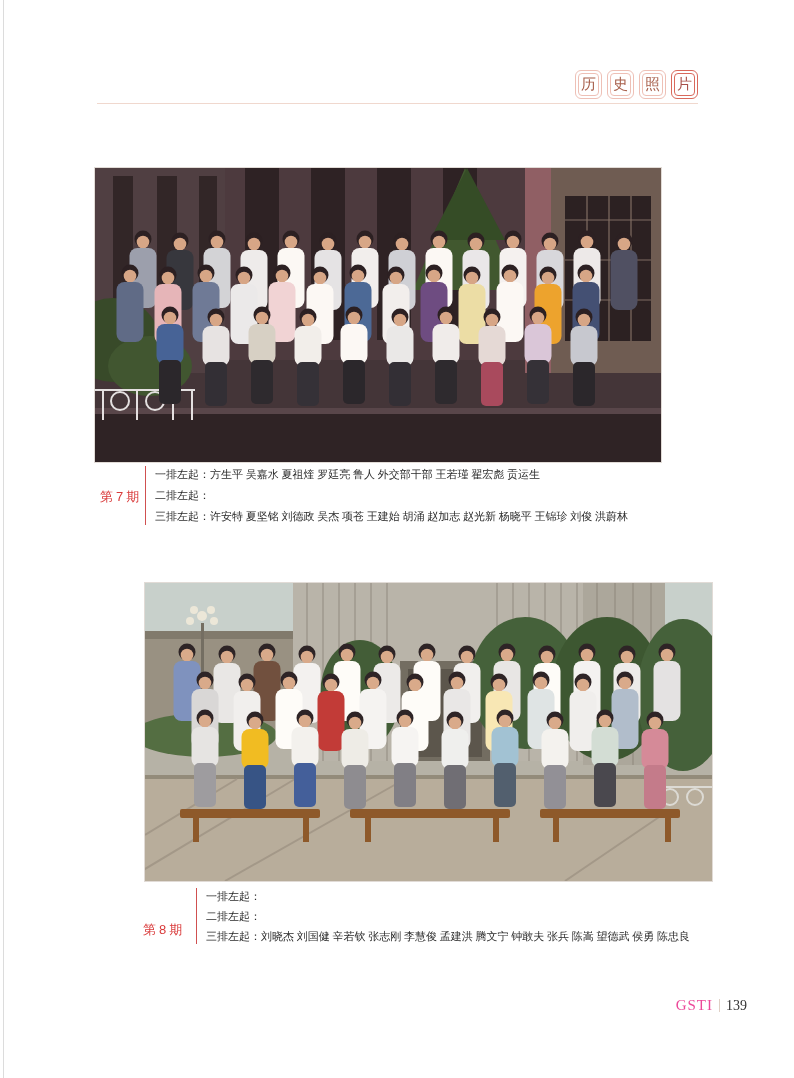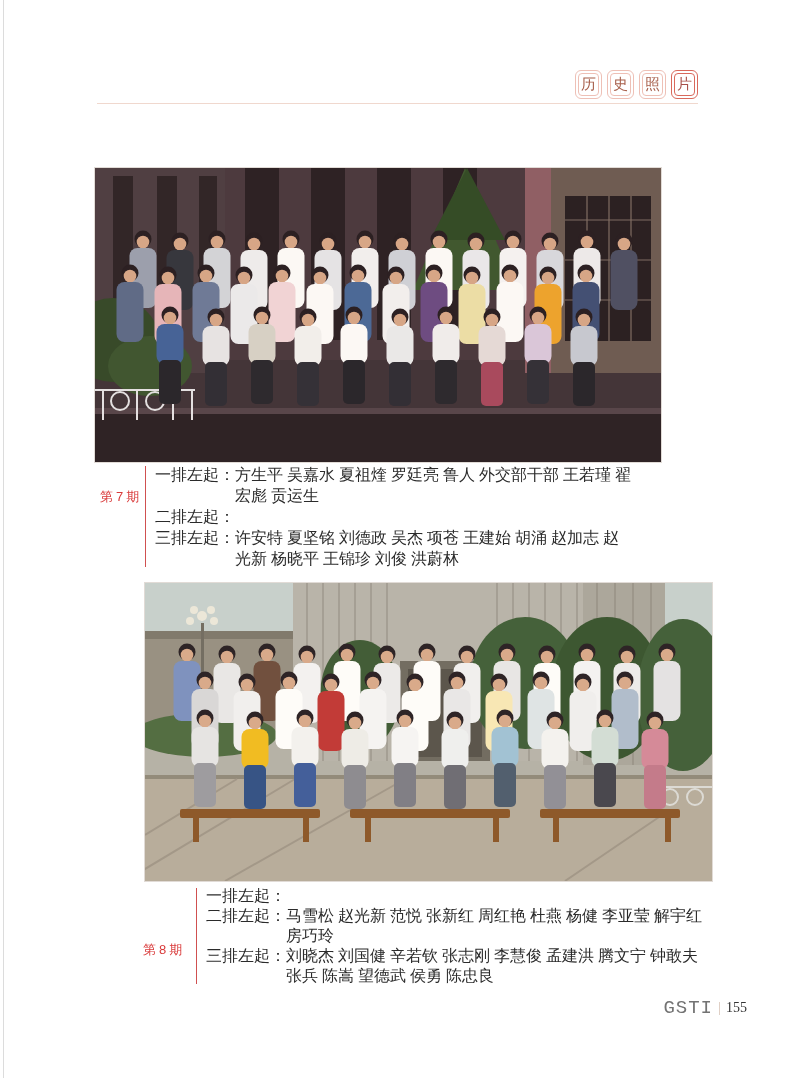--- a/index.html
+++ b/index.html
@@ -35,37 +35,37 @@
 
   
   .caption{position:absolute;display:flex;align-items:stretch;}
   .cap-label{
     flex:none;color:#d93a3a;font-size:13px;letter-spacing:3px;
     font-family:"Liberation Sans","DejaVu Sans",sans-serif;
     white-space:nowrap;
   }
   .cap-divider{flex:none;width:1px;background:#d05050;margin:2px 0;}
   .cap-body{
-    padding-left:9px;font-size:16px;line-height:21px;color:#2b2b2b;
+    padding-left:9px;font-size:11px;line-height:21px;color:#2b2b2b;
     font-family:"Liberation Serif","DejaVu Serif",serif;
   }
   .cap-row{display:flex;}
   .cap-prefix{white-space:nowrap;flex:none;}
   .cap-names{flex:1;min-width:0;}
 
   .caption1{left:100px;top:464px;width:545px;}
   .caption1 .cap-label{width:45px;margin-top:24px;}
   .caption1 .cap-body{width:477px;}
   .caption2{left:143px;top:886px;width:580px;}
   .caption2 .cap-label{width:53px;align-self:center;margin-top:28px;}
   .caption2 .cap-body{width:500px;line-height:20px;}
 
   
   .footer{position:absolute;top:997px;right:47px;display:flex;align-items:center;gap:6px;}
-  .footer-brand{color:#737373;font-size:19px;letter-spacing:1px;font-family:Liberation Mono, monospace;}
+  .footer-brand{color:#ec4899;font-size:15px;letter-spacing:1px;font-family:Liberation Serif, serif;}
   .footer-sep{width:1px;height:13px;background:#e0d0c6;}
   .footer-page{color:#333;font-size:14px;font-family:"Liberation Serif","DejaVu Serif",serif;}
 </style>
 </head>
 <body>
 
 <div class="page">
   <div class="page-edge"></div>
 
   <div class="masthead">
@@ -421,27 +421,26 @@
 
   <div class="caption caption2">
     <div class="cap-label">第8期</div>
     <div class="cap-divider"></div>
     <div class="cap-body">
       <div class="cap-row">
         <span class="cap-prefix">一排左起：</span>
       </div>
       <div class="cap-row">
         <span class="cap-prefix">二排左起：</span>
-          <span class="cap-names">马雪松 赵光新 范悦 张新红 周红艳 杜燕 杨健 李亚莹 解宇红 房巧玲</span>
       </div>
       <div class="cap-row">
         <span class="cap-prefix">三排左起：</span>
           <span class="cap-names">刘晓杰 刘国健 辛若钦 张志刚 李慧俊 孟建洪 腾文宁 钟敢夫 张兵 陈嵩 望德武 侯勇 陈忠良</span>
       </div>
     </div>
   </div>
 
   <div class="footer">
     <span class="footer-brand">GSTI</span>
     <span class="footer-sep"></span>
-    <span class="footer-page">155</span>
+    <span class="footer-page">139</span>
   </div>
 </div>
 
 </body></html>

